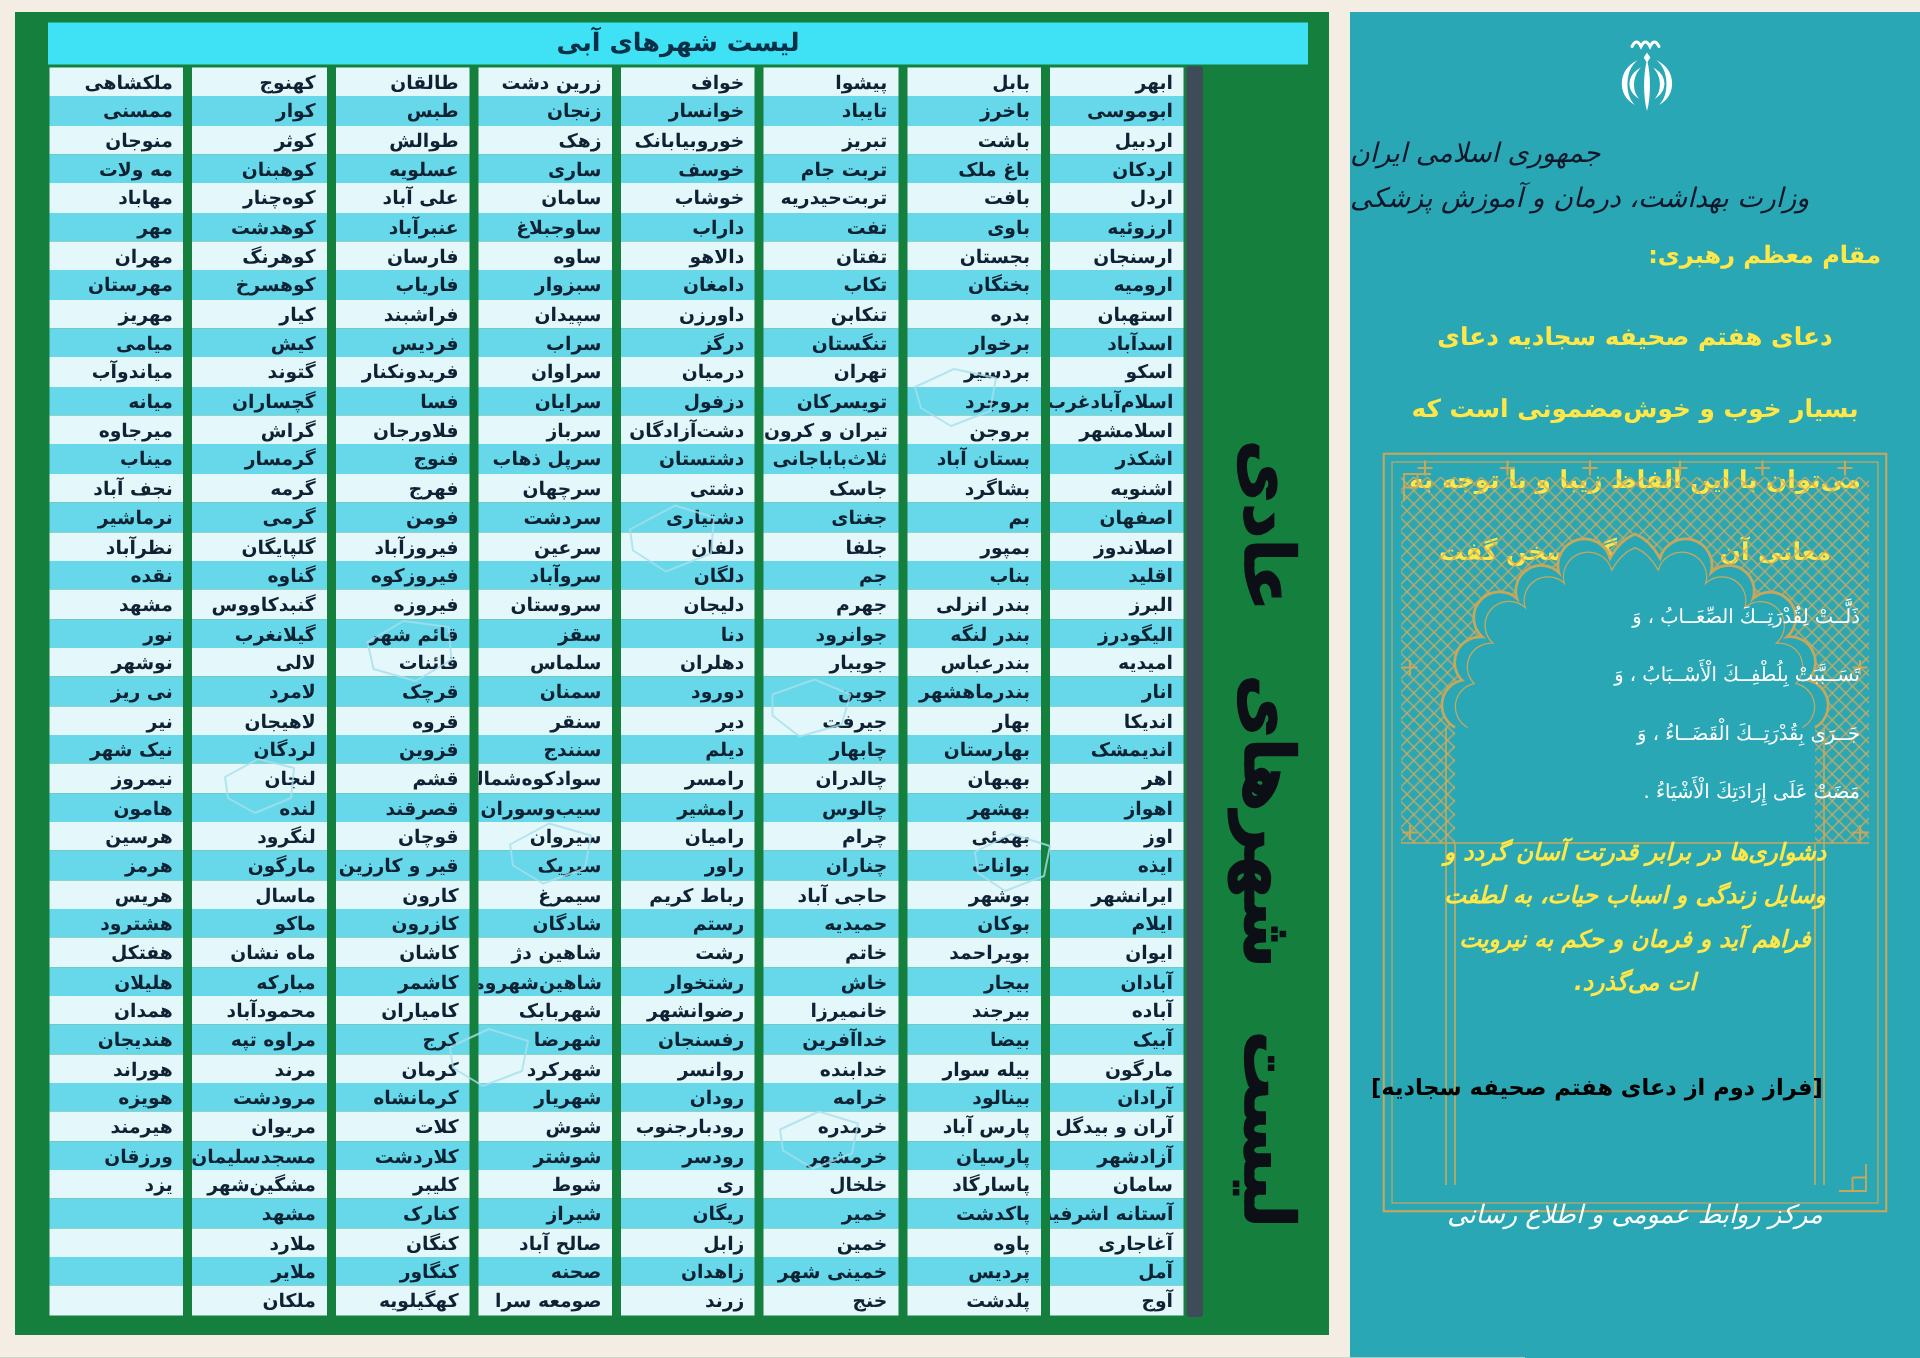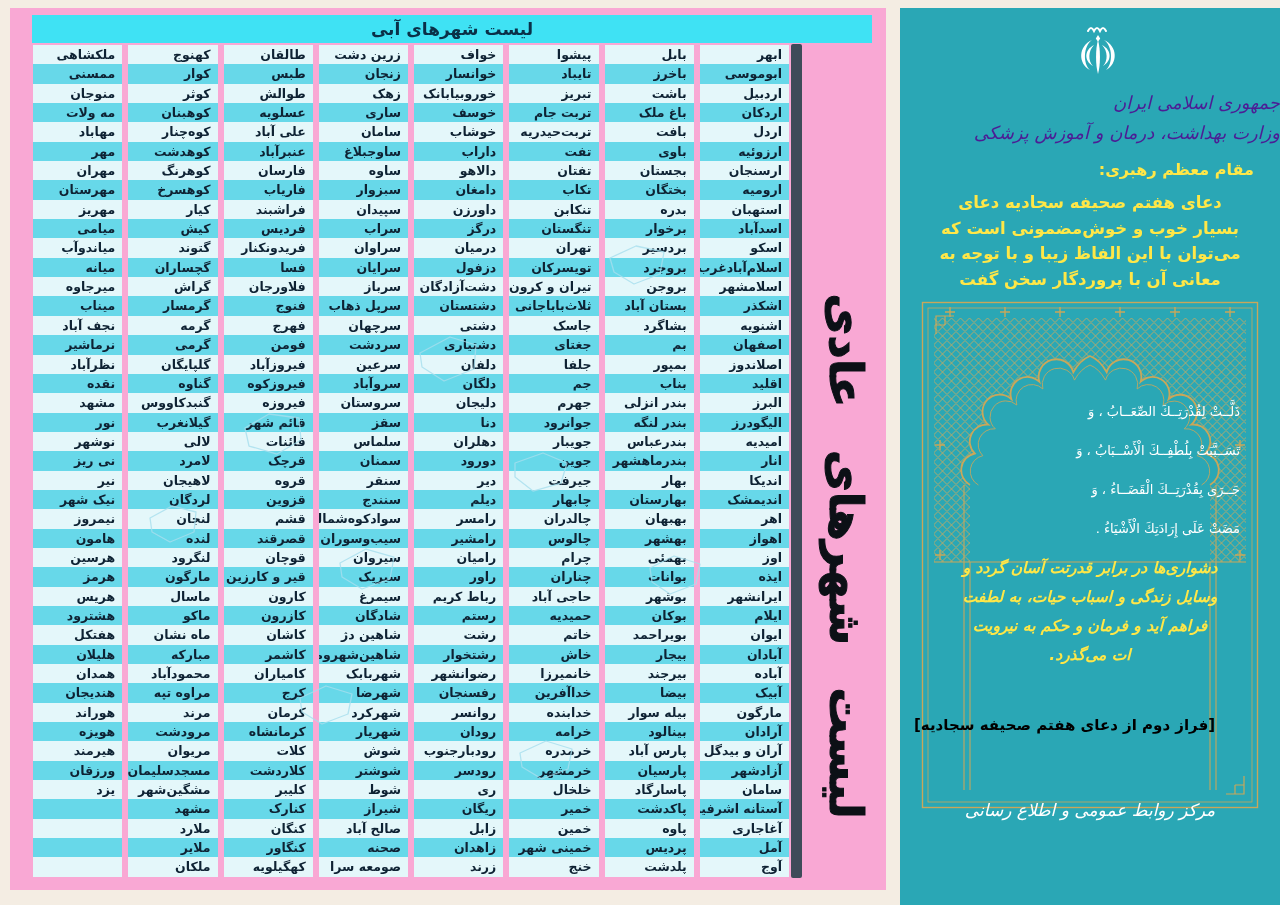--- a/index.html
+++ b/index.html
@@ -1,45 +1,45 @@
 <!DOCTYPE html>
 <html lang="fa"><head>
 <meta charset="utf-8">
 <style>
   html,body{margin:0;padding:0;width:1280px;height:905px;overflow:hidden;
     font-family:"DejaVu Sans",sans-serif;background:#f4ede3;}
   #app{position:relative;width:1280px;height:905px;background:#f4ede3;}
 
   
-  #left{position:absolute;left:10px;top:8px;width:876px;height:882px;background:#f9a8d4;}
+  #left{position:absolute;left:10px;top:8px;width:876px;height:882px;background:#15803d;}
   #titlebar{position:absolute;left:22px;top:7px;width:840px;height:28px;background:#3fe2f4;
     color:#0a3048;font-weight:bold;font-size:17px;line-height:28px;text-align:center;direction:rtl;}
   #grid{position:absolute;left:20px;top:37px;width:762px;display:grid;
     grid-template-columns:repeat(8,1fr);direction:rtl;grid-auto-rows:19.35px;}
   .cell{margin:0 3px;font-weight:bold;font-size:12.5px;color:#0e2233;line-height:19.4px;
     padding:0 7px 0 2px;white-space:nowrap;overflow:hidden;text-align:right;}
   .odd{background:#e4f7fa;} .even{background:#67d8e9;}
   #mapwm{position:absolute;left:0;top:0;pointer-events:none;}
   #divider{position:absolute;left:781px;top:36px;width:11px;height:834px;background:#3e4b59;border-radius:2px;}
   #vlabel{position:absolute;left:494px;top:519px;width:680px;height:58px;
     transform:rotate(90deg);direction:rtl;text-align:center;
     font-size:46px;font-weight:bold;color:#0c1016;word-spacing:26px;letter-spacing:1px;
     -webkit-text-stroke:1px #0c1016;white-space:nowrap;}
 
   
   #panel{position:absolute;left:900px;top:8px;width:380px;height:897px;background:#2aa7b5;}
   #emblem{position:absolute;left:166px;top:14px;width:64px;height:64px;}
-  .wline{position:absolute;left:0;width:100%;text-align:right;color:#4c1d95;direction:rtl;}
+  .wline{position:absolute;left:0;width:100%;text-align:left;color:#0f172a;direction:rtl;}
   #govline{top:84px;font-size:18px;font-style:italic;letter-spacing:.5px;}
   #minline{top:114px;font-size:18px;font-style:italic;}
   #leaderlbl{position:absolute;right:26px;top:152px;color:#ffe747;font-weight:bold;
     font-size:16px;direction:rtl;}
   #quote{position:absolute;left:8px;right:8px;top:182px;direction:rtl;text-align:center;
     color:#ffe747;font-weight:bold;font-size:16.5px;}
-  #quote .ln{line-height:25.5px;}
+  #quote .ln{line-height:25.5px;margin-top:22px;}
   #frame{position:absolute;left:20px;top:292px;}
   #prayer{position:absolute;left:40px;right:40px;top:384px;direction:rtl;
     color:#ffffff;font-size:13px;}
   #prayer .ln{line-height:39px;}
   #trans{position:absolute;left:34px;right:34px;top:546px;direction:rtl;text-align:center;
     color:#ffe747;font-weight:bold;font-size:15.5px;font-style:italic;}
   #trans .ln{line-height:29px;}
   #source{position:absolute;left:14px;right:10px;top:708px;direction:rtl;text-align:left;
     color:#000000;font-weight:bold;font-size:15px;}
   #footer{position:absolute;left:0;width:100%;top:792px;text-align:center;color:#ffffff;

